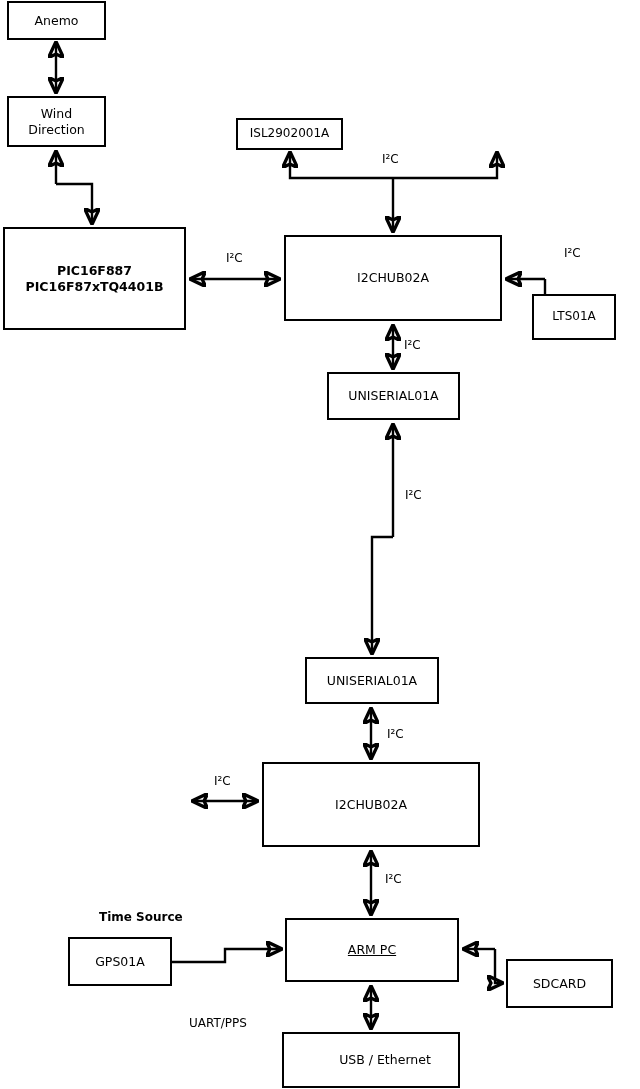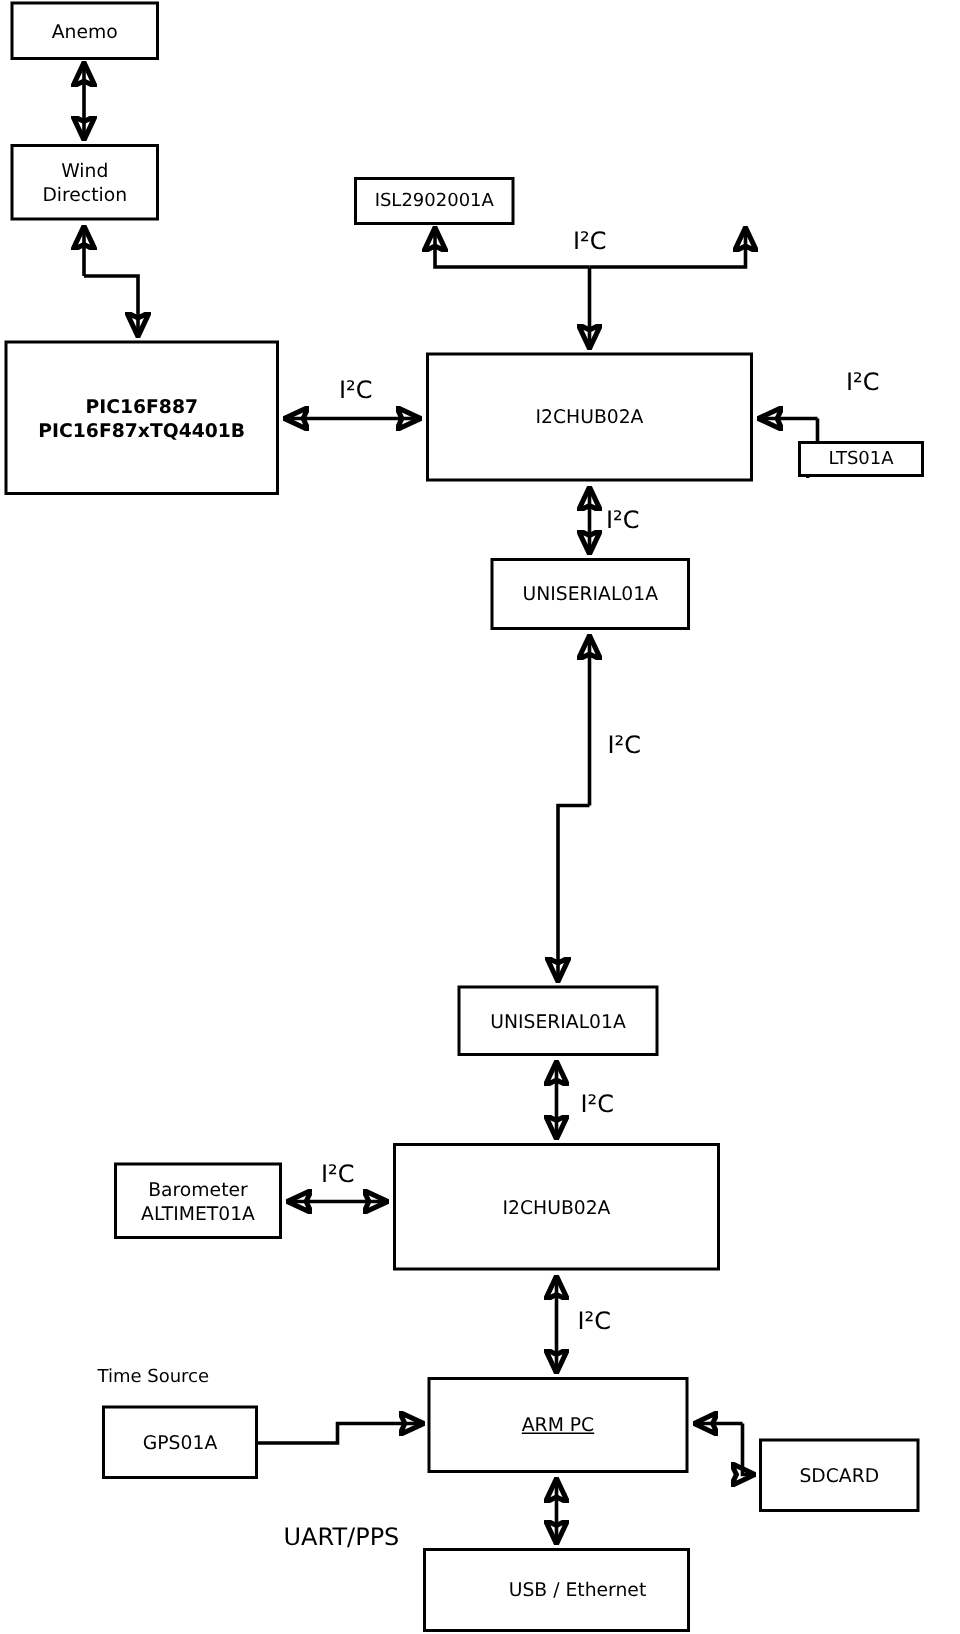--- a/index.html
+++ b/index.html
@@ -27,21 +27,21 @@
     color:#000000;
     font-size:12.5px;
     line-height:1.28;
     white-space:pre-line;
     z-index:3;
   }
   .node.small{font-size:12px;}
   .edge-label{
     position:absolute;
     color:#000000;
-    font-size:16px;
+    font-size:12px;
     line-height:1;
     white-space:nowrap;
     z-index:4;
   }
   .free-label{
     position:absolute;
     color:#000000;
     font-size:12px;
     line-height:1;
     white-space:nowrap;
@@ -111,28 +111,26 @@
   <div class="node" style="left:7px;top:1px;width:99px;height:39px;">Anemo</div>
 
   <div class="node" style="left:3px;top:227px;width:183px;height:103px;font-weight:bold;">PIC16F887
 PIC16F87xTQ4401B</div>
 
   <div class="node small" style="left:236px;top:118px;width:107px;height:32px;">ISL2902001A</div>
 
 
   <div class="node" style="left:284px;top:235px;width:218px;height:86px;">I2CHUB02A</div>
 
-  <div class="node small" style="left:532px;top:294px;width:84px;height:24px;">LTS01A</div>
+  <div class="node small" style="left:532px;top:294px;width:84px;height:46px;">LTS01A</div>
 
   <div class="node" style="left:327px;top:372px;width:133px;height:48px;">UNISERIAL01A</div>
 
   <div class="node" style="left:305px;top:657px;width:134px;height:47px;">UNISERIAL01A</div>
 
-  <div class="node" style="left:76px;top:775px;width:112px;height:51px;">Barometer
-ALTIMET01A</div>
 
   <div class="node" style="left:262px;top:762px;width:218px;height:85px;">I2CHUB02A</div>
 
   <div class="node" style="left:68px;top:937px;width:104px;height:49px;">GPS01A</div>
 
   <div class="node" style="left:285px;top:918px;width:174px;height:64px;text-decoration:underline;">ARM PC</div>
 
   <div class="node" style="left:506px;top:959px;width:107px;height:49px;text-align:right;">SDCARD</div>
 
   <div class="node" style="left:282px;top:1032px;width:178px;height:56px;padding-left:28px;">USB / Ethernet</div>
@@ -148,15 +146,15 @@
   <div class="edge-label" style="left:405px;top:489px;">I²C</div>
 
   <div class="edge-label" style="left:387px;top:728px;">I²C</div>
 
   <div class="edge-label" style="left:214px;top:775px;">I²C</div>
 
   <div class="edge-label" style="left:385px;top:873px;">I²C</div>
 
   <div class="edge-label" style="left:189px;top:974px;margin-top:43px;">UART/PPS</div>
 
-  <div class="free-label" style="left:65px;top:911px;">Time Source</div>
+  <div class="free-label" style="left:99px;top:911px;font-weight:bold;">Time Source</div>
 
 </div>
 
 </body></html>

